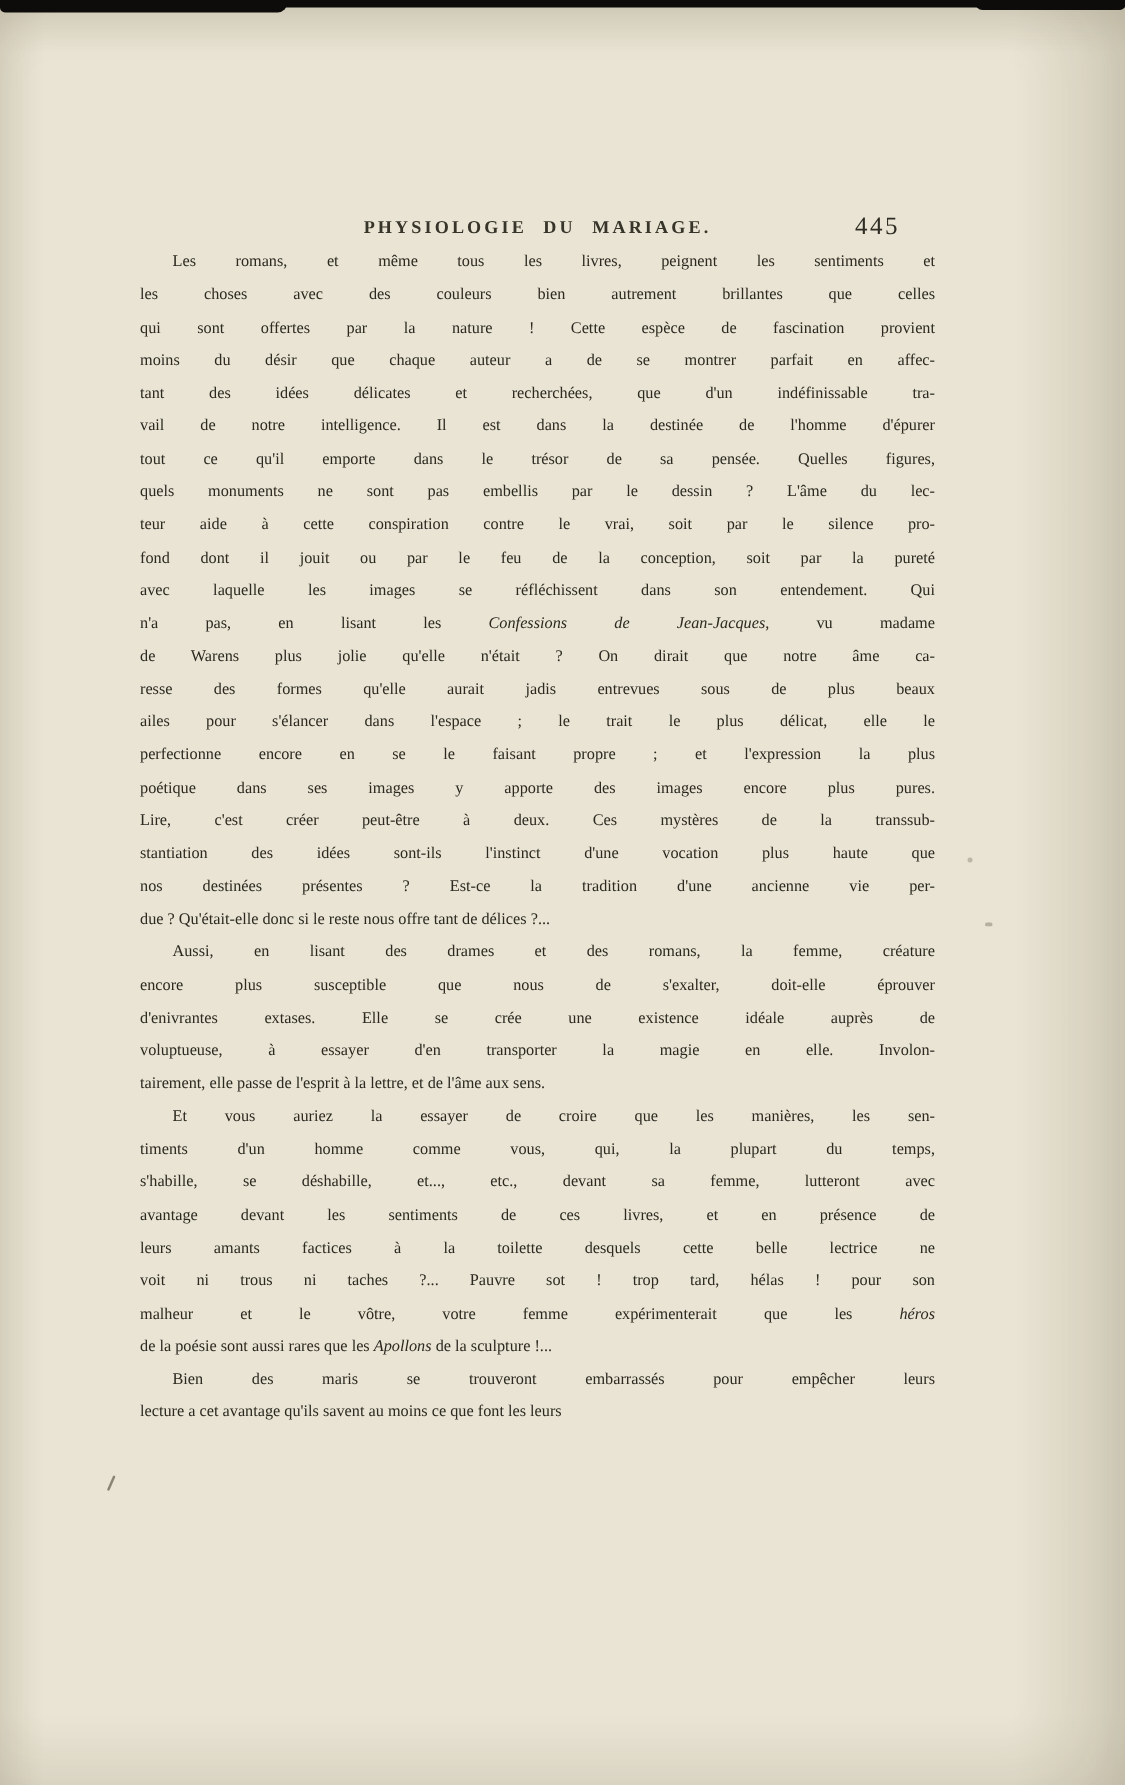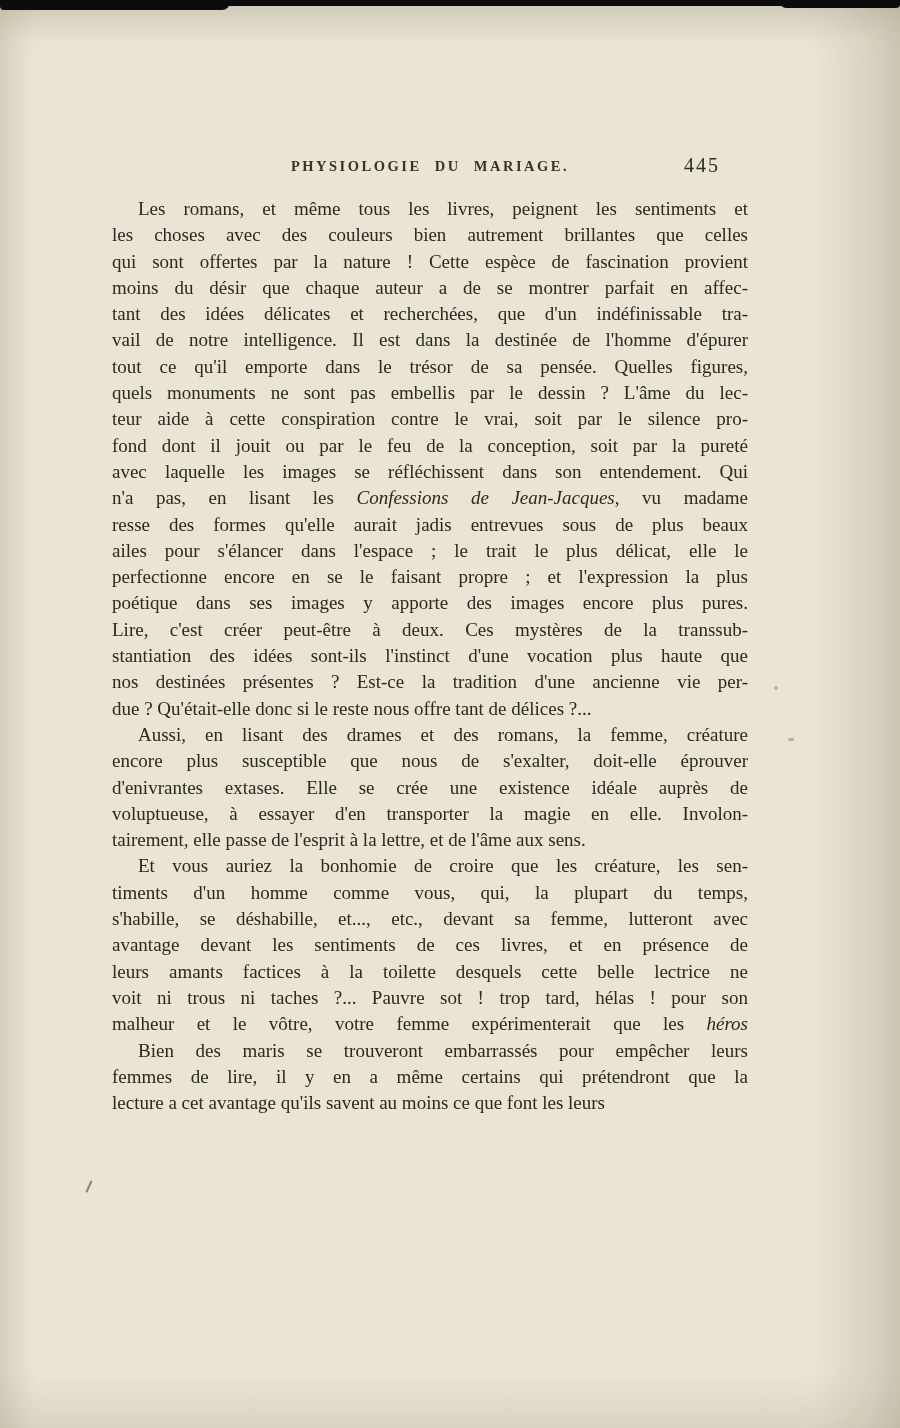--- a/index.html
+++ b/index.html
@@ -42,21 +42,21 @@
     content: "";
     position: absolute;
     right: 0; top: 0;
     width: 120px; height: 8px;
     background: #0d0c0a;
     border-radius: 0 0 4px 6px;
   }
   .header {
     position: absolute;
     left: 112px;
-    top: 154px;
+    top: 170px;
     width: 636px;
     height: 28px;
   }
   .running-title {
     position: absolute;
     left: 0; right: 0;
     top: 4px;
     text-align: center;
     font-size: 14.5px;
     font-weight: bold;
@@ -70,21 +70,21 @@
     top: 0;
     font-size: 20px;
     letter-spacing: 2px;
     color: #2f2d24;
   }
   .text-block {
     position: absolute;
     left: 112px;
     top: 196px;
     width: 636px;
-    font-size: 19px;
+    font-size: 13px;
     line-height: 26.3px;
     color: #2b2920;
     font-family: Liberation Serif, serif;
   }
   .paragraph { margin: 0; }
   .line {
     text-align: justify;
     text-align-last: justify;
     white-space: normal;
   }
@@ -133,48 +133,49 @@
         <div class="line"><span>qui sont offertes par la nature ! Cette espèce de fascination provient</span></div>
         <div class="line"><span>moins du désir que chaque auteur a de se montrer parfait en affec-</span></div>
         <div class="line"><span>tant des idées délicates et recherchées, que d'un indéfinissable tra-</span></div>
         <div class="line"><span>vail de notre intelligence. Il est dans la destinée de l'homme d'épurer</span></div>
         <div class="line"><span>tout ce qu'il emporte dans le trésor de sa pensée. Quelles figures,</span></div>
         <div class="line"><span>quels monuments ne sont pas embellis par le dessin ? L'âme du lec-</span></div>
         <div class="line"><span>teur aide à cette conspiration contre le vrai, soit par le silence pro-</span></div>
         <div class="line"><span>fond dont il jouit ou par le feu de la conception, soit par la pureté</span></div>
         <div class="line"><span>avec laquelle les images se réfléchissent dans son entendement. Qui</span></div>
         <div class="line"><span>n'a pas, en lisant les </span><span class="italic">Confessions de Jean-Jacques</span><span>, vu madame</span></div>
+        <div class="line"><span>de Warens plus jolie qu'elle n'était ? On dirait que notre âme ca-</span></div>
         <div class="line"><span>resse des formes qu'elle aurait jadis entrevues sous de plus beaux</span></div>
         <div class="line"><span>ailes pour s'élancer dans l'espace ; le trait le plus délicat, elle le</span></div>
         <div class="line"><span>perfectionne encore en se le faisant propre ; et l'expression la plus</span></div>
         <div class="line"><span>poétique dans ses images y apporte des images encore plus pures.</span></div>
         <div class="line"><span>Lire, c'est créer peut-être à deux. Ces mystères de la transsub-</span></div>
         <div class="line"><span>stantiation des idées sont-ils l'instinct d'une vocation plus haute que</span></div>
         <div class="line"><span>nos destinées présentes ? Est-ce la tradition d'une ancienne vie per-</span></div>
         <div class="line last"><span>due ? Qu'était-elle donc si le reste nous offre tant de délices ?...</span></div>
       </div>
       <div class="paragraph">
         <div class="line first"><span>Aussi, en lisant des drames et des romans, la femme, créature</span></div>
         <div class="line"><span>encore plus susceptible que nous de s'exalter, doit-elle éprouver</span></div>
         <div class="line"><span>d'enivrantes extases. Elle se crée une existence idéale auprès de</span></div>
         <div class="line"><span>voluptueuse, à essayer d'en transporter la magie en elle. Involon-</span></div>
         <div class="line last"><span>tairement, elle passe de l'esprit à la lettre, et de l'âme aux sens.</span></div>
       </div>
       <div class="paragraph">
-        <div class="line first"><span>Et vous auriez la bonhomie de croire que les créature, les sen-</span></div>
+        <div class="line first"><span>Et vous auriez la essayer de croire que les manières, les sen-</span></div>
         <div class="line"><span>timents d'un homme comme vous, qui, la plupart du temps,</span></div>
         <div class="line"><span>s'habille, se déshabille, et..., etc., devant sa femme, lutteront avec</span></div>
         <div class="line"><span>avantage devant les sentiments de ces livres, et en présence de</span></div>
         <div class="line"><span>leurs amants factices à la toilette desquels cette belle lectrice ne</span></div>
         <div class="line"><span>voit ni trous ni taches ?... Pauvre sot ! trop tard, hélas ! pour son</span></div>
         <div class="line"><span>malheur et le vôtre, votre femme expérimenterait que les </span><span class="italic">héros</span></div>
+        <div class="line last"><span>de la poésie sont aussi rares que les </span><span class="italic">Apollons</span><span> de la sculpture !...</span></div>
       </div>
       <div class="paragraph">
         <div class="line first"><span>Bien des maris se trouveront embarrassés pour empêcher leurs</span></div>
-        <div class="line"><span>femmes de lire, il y en a même certains qui prétendront que la</span></div>
         <div class="line last"><span>lecture a cet avantage qu'ils savent au moins ce que font les leurs</span></div>
       </div>
     </div>
 
   <div class="scan-mark mark-1"></div>
   <div class="scan-mark mark-2"></div>
   <div class="scan-mark mark-3"></div>
 </div>
 
 </body></html>

